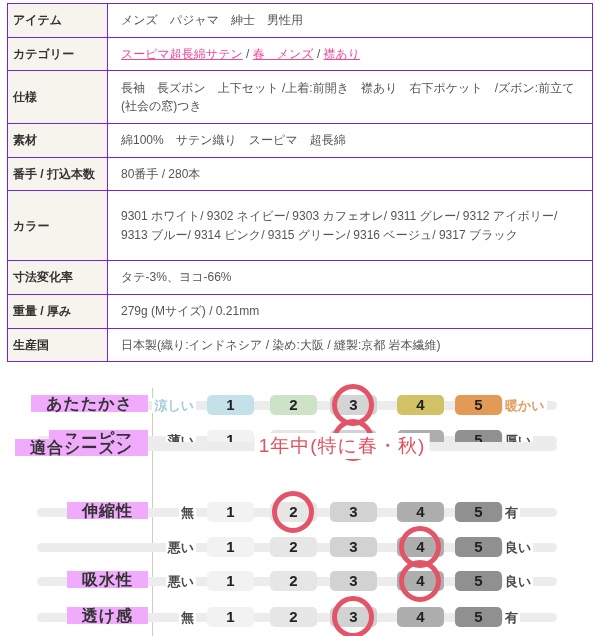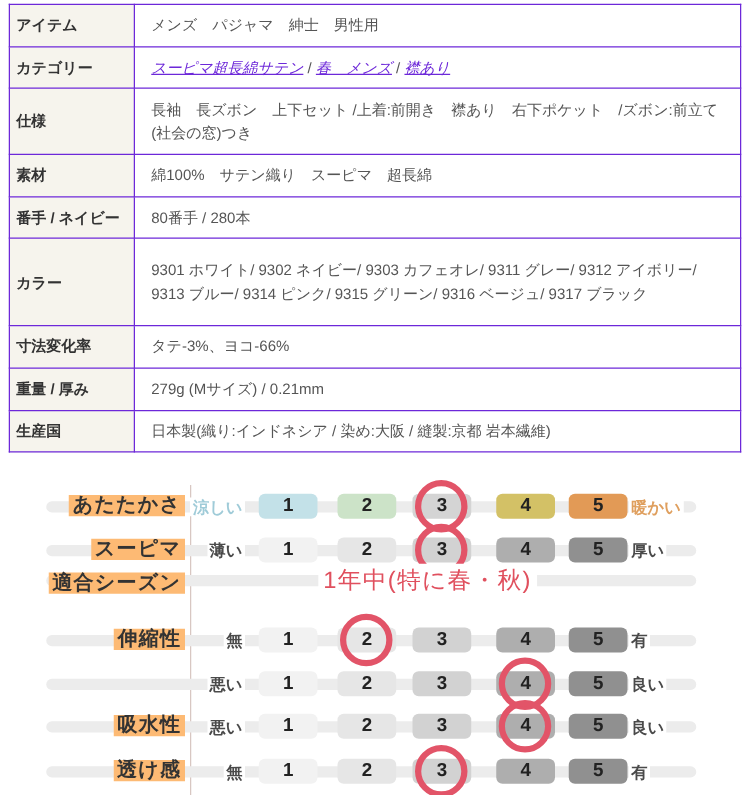--- a/index.html
+++ b/index.html
@@ -5,30 +5,30 @@
   * { margin:0; padding:0; box-sizing:border-box; }
   html,body { background:#fff; }
   body { width:600px; height:636px; font-family:"Liberation Sans","DejaVu Sans",sans-serif; }
   #page { position:relative; width:600px; height:636px; overflow:hidden; background:#fff; }
 
   
   table.spec { position:absolute; left:7px; top:3px; width:586px; border-collapse:collapse; table-layout:fixed; }
   .spec th, .spec td { border:1px solid #6d28d9; font-size:12px; line-height:1.55; vertical-align:middle; }
   .spec th { width:100px; background:#f6f4ed; color:#333; font-weight:bold; text-align:left; padding:7px 2px 7px 5px; }
   .spec td { color:#555; padding:7px 10px 7px 13px; white-space:pre-wrap; }
-  .spec a { color:#6d28d9; text-decoration:underline; cursor:pointer;font-style:italic; }
+  .spec a { color:#ec4899; text-decoration:underline; cursor:pointer; }
   .spec tr.h2 td, .spec tr.h2 th { height:53px; }
   .spec tr.h3 td, .spec tr.h3 th { height:70px; }
 
   
   .vline { position:absolute; left:152px; top:388px; width:1px; height:248px; background:#d8c7c2; }
   .crow { position:absolute; left:0; width:600px; height:34px; }
   .track { position:absolute; left:37px; top:13px; width:520px; height:9px; background:#ececec; border-radius:5px; }
   .rlabel { position:absolute; left:0; top:6px; width:148px; text-align:right; font-size:16px; font-weight:bold; color:#333; letter-spacing:1px; }
-  .rlabel span { background:#fdba74; padding:0 3px; }
+  .rlabel span { background:#f0abfc; padding:0 15px; }
   .qual { position:absolute; top:9px; font-size:13px; font-weight:bold; color:#4a4a4a; }
   .qleft { left:148px; width:48px; text-align:right; }
   .qright { left:503px; }
   .qual span { background:#fff; padding:0 2px; }
   .pill { position:absolute; top:7px; width:47px; height:20px; border-radius:5px; font-size:15px; font-weight:bold; color:#222; text-align:center; line-height:20px; background:#e6e6e6; }
   .pl0{left:207px}.pl1{left:270px}.pl2{left:330px}.pl3{left:397px}.pl4{left:455px}
   .circle { position:absolute; top:-4px; width:42px; height:42px; border-radius:50%; border:5px solid #e25468; }
   .season .track { top:10px; }
   .season-text { position:absolute; left:342px; top:1px; transform:translateX(-50%); font-size:19px; font-weight:normal; letter-spacing:1px; white-space:nowrap; background:#fff; padding:0 4px; color:#e0505e; }
 </style>
@@ -49,21 +49,21 @@
     </tr>
     <tr class="h2">
       <th>仕様</th>
       <td>長袖　長ズボン　上下セット /上着:前開き　襟あり　右下ポケット　/ズボン:前立て(社会の窓)つき</td>
     </tr>
     <tr>
       <th>素材</th>
       <td>綿100%　サテン織り　スーピマ　超長綿</td>
     </tr>
     <tr>
-      <th>番手 / ネイビー</th>
+      <th>番手 / 打込本数</th>
       <td>80番手 / 280本</td>
     </tr>
     <tr class="h3">
       <th>カラー</th>
       <td>9301 ホワイト/ 9302 ネイビー/ 9303 カフェオレ/ 9311 グレー/ 9312 アイボリー/ 9313 ブルー/ 9314 ピンク/ 9315 グリーン/ 9316 ベージュ/ 9317 ブラック</td>
     </tr>
     <tr>
       <th>寸法変化率</th>
       <td>タテ-3%、ヨコ-66%</td>
     </tr>
@@ -99,21 +99,21 @@
     <div class="qual qleft"><span>薄い</span></div>
     <div class="pill pl0" style="background: rgb(242, 242, 242);">1</div>
     <div class="pill pl1" style="background: rgb(230, 230, 230);">2</div>
     <div class="pill pl2" style="background: rgb(210, 210, 210);">3</div>
     <div class="pill pl3" style="background: rgb(174, 174, 174);">4</div>
     <div class="pill pl4" style="background: rgb(144, 144, 144);">5</div>
     <div class="qual qright"><span>厚い</span></div>
     <div class="circle" style="left: 332px; border-color: rgb(226, 84, 104);"></div>
   </div>
 
-  <div class="crow season" style="top:450px;height:28px">
+  <div class="crow season" style="top:432px;height:28px">
     <div class="track"></div>
     <div class="rlabel"><span>適合シーズン</span></div>
     <div class="season-text" style="color: rgb(224, 80, 94);">1年中(特に春・秋)</div>
   </div>
 
   <div class="crow" style="top:495px">
     <div class="track"></div>
     <div class="rlabel"><span>伸縮性</span></div>
     <div class="qual qleft"><span>無</span></div>
     <div class="pill pl0" style="background: rgb(242, 242, 242);">1</div>

